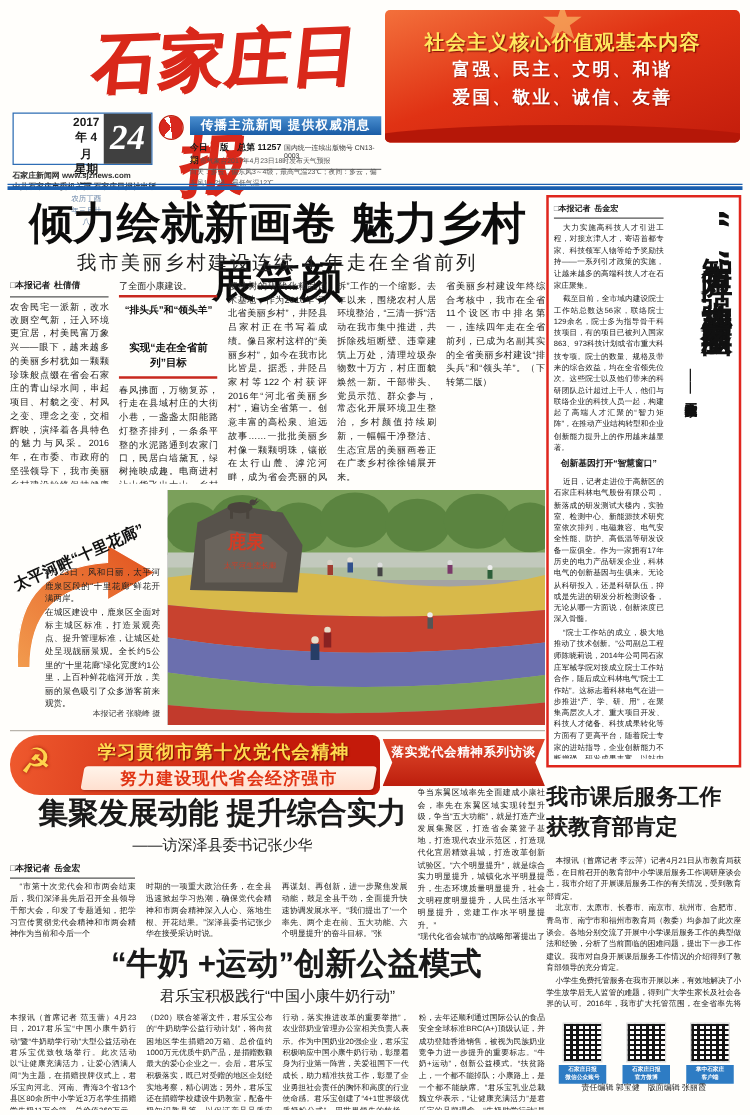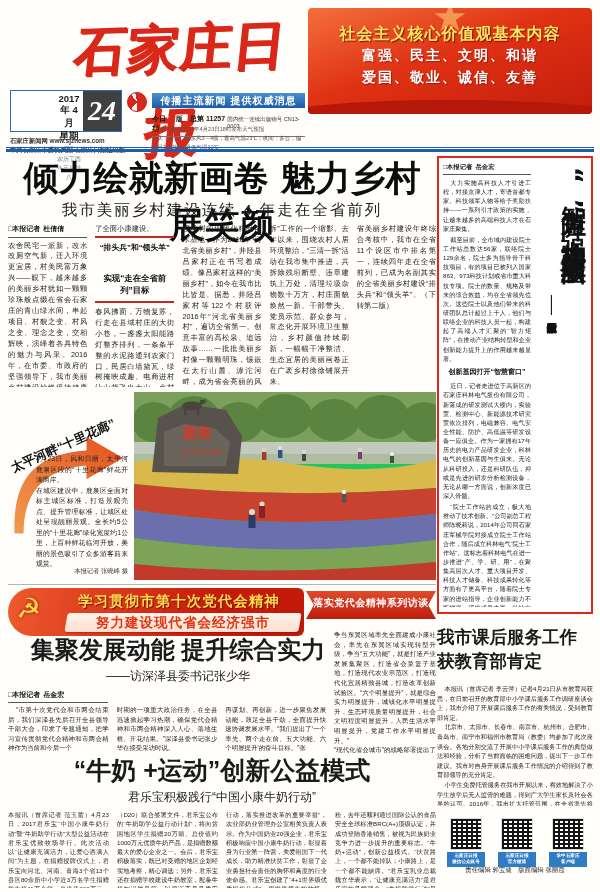--- a/index.html
+++ b/index.html
@@ -61,47 +61,47 @@
   .pq1{font-size:7.8px;} .pq2{font-size:8.4px;margin-top:18px;}
   .indent{text-indent:1.2em;}
 
   
   .capblock{position:absolute;left:8px;top:392px;width:122px;height:188px;}
   .caplabel{position:absolute;left:-2px;top:40px;width:140px;transform:rotate(-24deg);
         font-size:12.5px;font-weight:900;color:#111;}
   .captext{position:absolute;left:28px;top:62px;width:92px;font-size:6.8px;line-height:1.55;
         text-align:justify;color:#222;white-space:pre-line;}
   .capcredit{position:absolute;right:2px;bottom:4px;font-size:6.3px;color:#333;}
-  .photo{position:absolute;left:134px;top:392px;width:302px;height:188px;overflow:hidden;background:#22c55e;}
+  .photo{position:absolute;left:134px;top:392px;width:302px;height:188px;overflow:hidden;background:#a3a3a3;}
   .sep{position:absolute;left:8px;top:584px;width:428px;border-top:1px solid #b9b4ac;}
 
   
   .cbanner{position:absolute;left:8px;top:588px;width:296px;height:48px;border-radius:24px 6px 6px 24px;
         background:linear-gradient(100deg,#ef5a2e,#c41a0a 70%);}
   .cbanner .emblem{position:absolute;left:8px;top:4px;font-size:28px;color:#ffd34d;text-shadow:0 0 3px #8d1405;}
   .cb1{position:absolute;left:52px;top:4px;width:238px;text-align:center;font-size:14.5px;font-weight:900;
         color:#ffd94e;letter-spacing:1px;text-shadow:1px 1px 1px #7e0f05;}
   .cb2wrap{position:absolute;left:58px;top:25px;width:234px;height:19px;background:linear-gradient(#fff4ea,#ffdfcf);
         transform:skewX(-10deg);border-radius:3px;box-shadow:1px 1px 2px rgba(100,10,0,.4);}
   .cb2{transform:skewX(10deg);text-align:center;font-size:13.5px;font-weight:900;color:#e03414;
         letter-spacing:1px;line-height:19px;}
-  .ribbon{position:absolute;left:306px;top:591px;width:130px;height:28px;
+  .ribbon{position:absolute;left:306px;top:591px;width:130px;height:38px;
         clip-path:polygon(0 0,100% 0,94% 50%,100% 100%,0 100%,6% 50%);
         background:linear-gradient(#e04a2c,#bd1e0d);color:#fff;font-size:10px;font-weight:bold;
         text-align:center;line-height:23px;letter-spacing:.5px;}
   .int-h{position:absolute;left:8px;top:634px;width:340px;text-align:center;font-size:24px;font-weight:900;}
   .int-sh{position:absolute;left:8px;top:668px;width:340px;text-align:center;font-size:12px;color:#222;}
   .int-by{position:absolute;left:8px;top:690px;width:100px;}
   .int-cols{position:absolute;left:8px;top:705px;width:318px;height:50px;display:flex;gap:8px;}
   .int-cols .col{font-size:6.4px;}
   .int-col4{position:absolute;left:334px;top:630px;width:102px;height:125px;font-size:6.4px;
         line-height:1.5;text-align:justify;overflow:hidden;white-space:pre-line;}
 
   
-  .milk-h{position:absolute;left:8px;top:754px;width:428px;text-align:center;font-size:25px;font-weight:900;}
+  .milk-h{position:absolute;left:23px;top:754px;width:428px;text-align:center;font-size:25px;font-weight:900;}
   .milk-sh{position:absolute;left:8px;top:789px;width:428px;text-align:center;font-size:12px;color:#222;}
   .milk-cols{position:absolute;left:8px;top:810px;width:428px;height:78px;display:flex;gap:8px;}
   .milk-cols .col{font-size:6.2px;}
 
   
   .acadbox{position:absolute;left:437px;top:156px;width:156px;height:458px;border:2px solid #e0261c;
         background:#fff;padding:5px 4px;display:flex;gap:3px;}
   .acadbody{width:88px;overflow:hidden;}
   .acadbody .byline{font-size:6.4px;}
   .acadp{font-size:6.1px;line-height:1.5;text-align:justify;text-indent:1.2em;margin:0 0 2px;}

